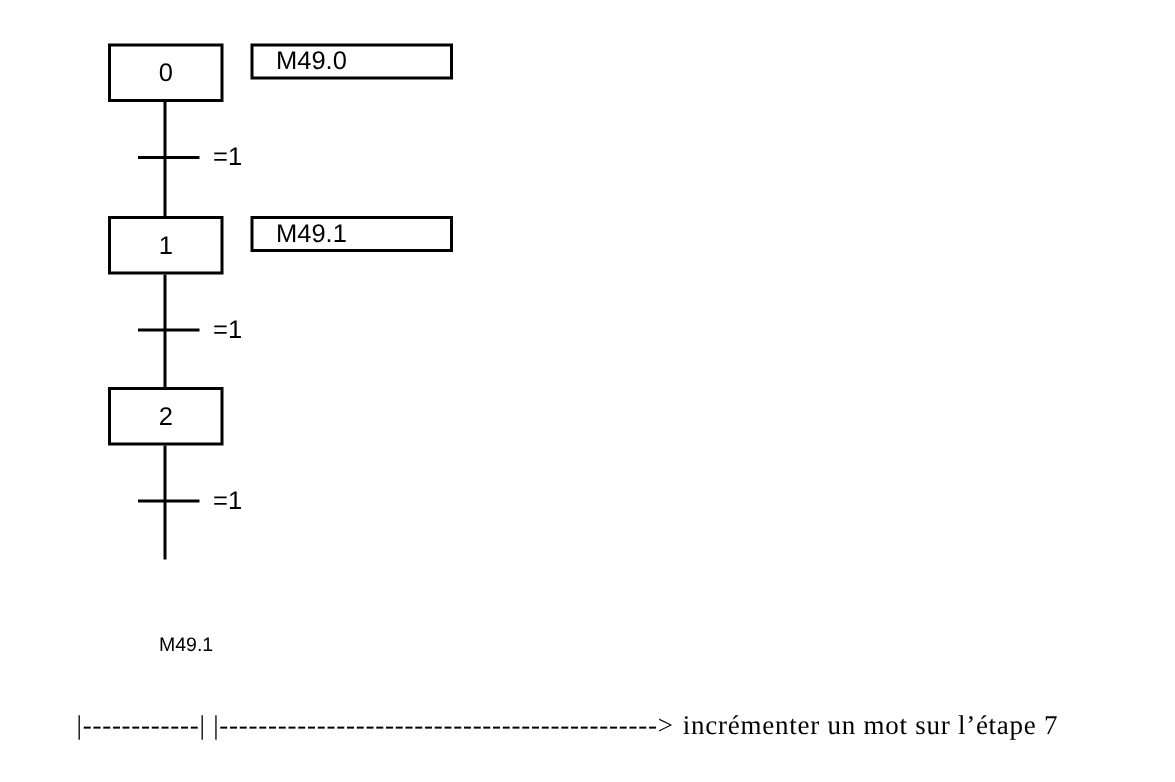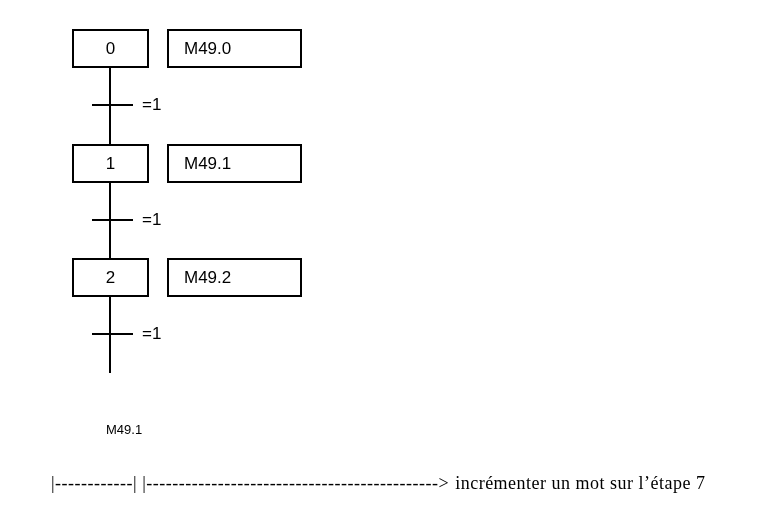--- a/index.html
+++ b/index.html
@@ -23,21 +23,21 @@
     display: flex;
     align-items: center;
     justify-content: center;
     font-size: 17px;
     background: #ffffff;
   }
   .action-box {
     position: absolute;
     left: 167px;
     width: 135px;
-    height: 39px;
+    height: 24px;
     border: 2px solid #000000;
     box-sizing: border-box;
     display: flex;
     align-items: center;
     justify-content: flex-start;
     padding-left: 15px;
     font-size: 17px;
     background: #ffffff;
   }
   .row0 { top: 29px; }
@@ -111,23 +111,20 @@
     <span>M49.1</span>
   </div>
 
   <div class="vline seg1"></div>
   <div class="tbar tbar1"></div>
   <div class="cond cond1">=1</div>
 
   <div class="step-box row2">
     <span>2</span>
   </div>
-  <div class="action-box row2">
-    <span>M49.2</span>
-  </div>
 
   <div class="vline seg2"></div>
   <div class="tbar tbar2"></div>
   <div class="cond cond2">=1</div>
 
   <div class="ladder-label">M49.1</div>
   <div class="rung">
     <span>|------------| |---------------------------------------------&gt;</span><span class="comment">incrémenter un mot sur l’étape 7</span>
   </div>
 

